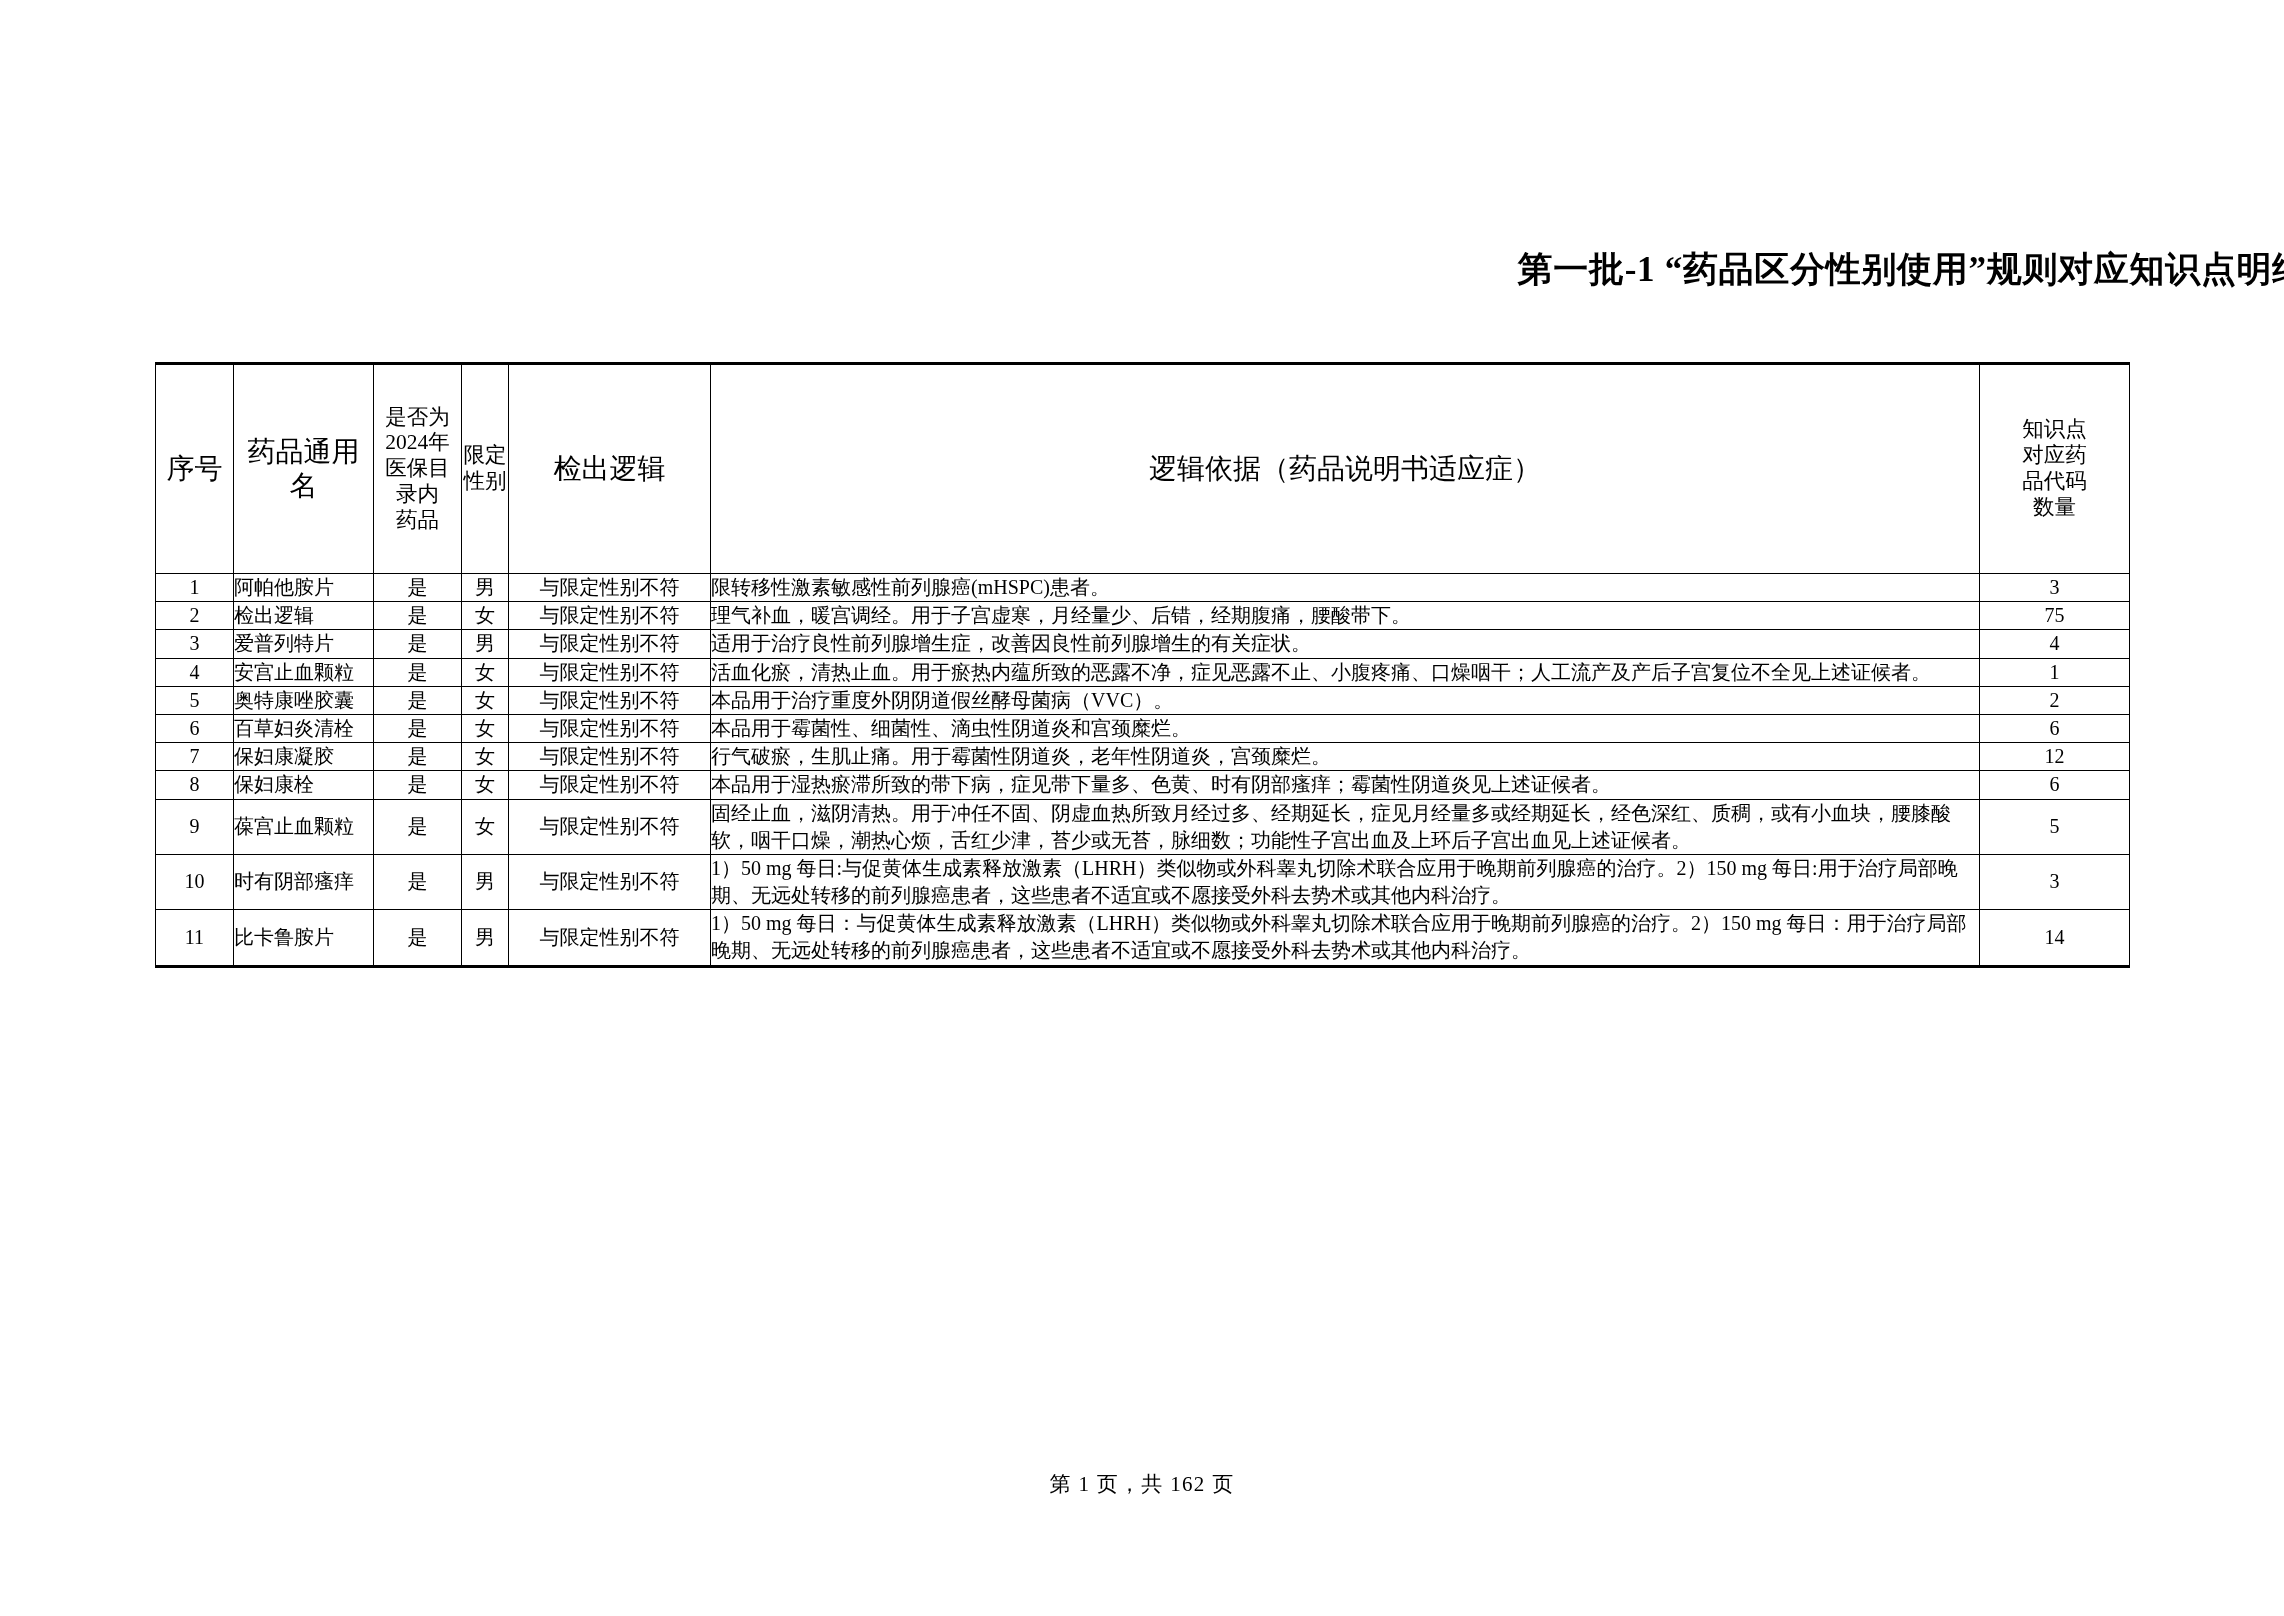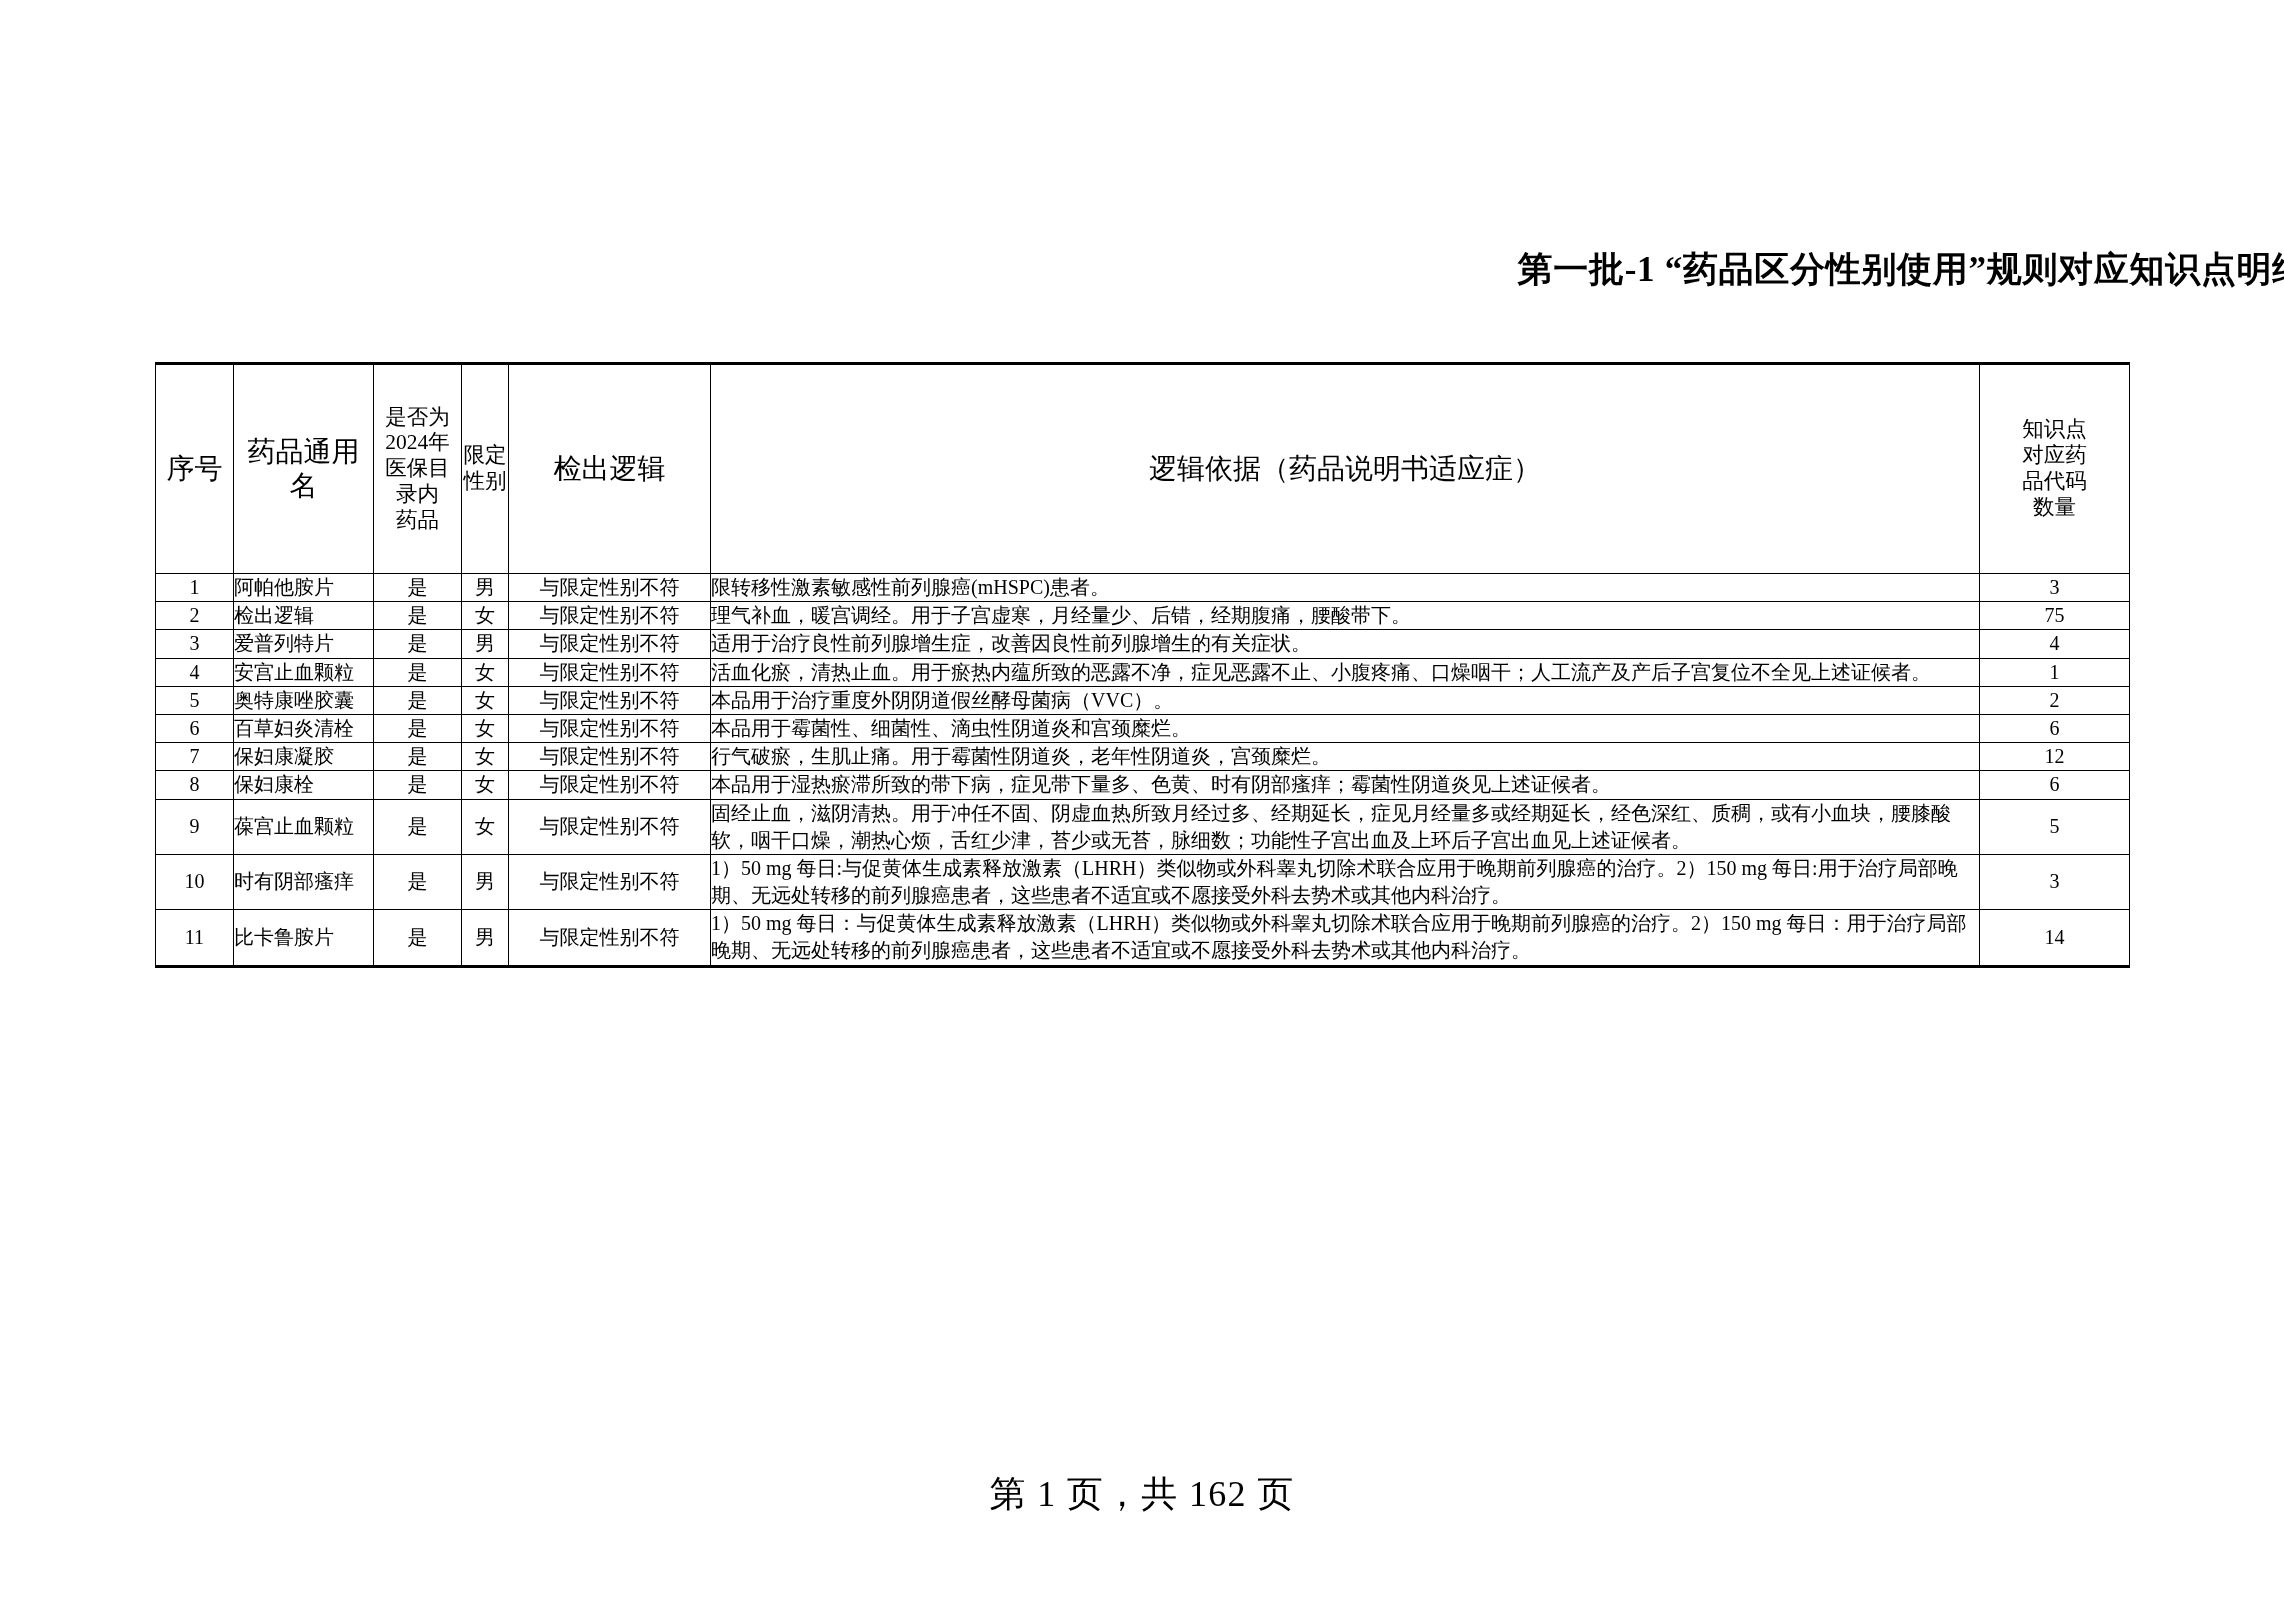--- a/index.html
+++ b/index.html
@@ -101,21 +101,21 @@
 
   .hdr-vert { display: block; }
 
   
   .footer {
     position: absolute;
     left: 0;
     top: 1470px;
     width: 2284px;
     text-align: center;
-    font-size: 36px;
+    font-size: 21px;
     letter-spacing: 1.3px;
     white-space: nowrap;
   }
 </style>
 </head>
 <body>
 
 <div class="page">
 
   <div class="doc-title">第一批-1  “药品区分性别使用”规则对应知识点明细</div>

